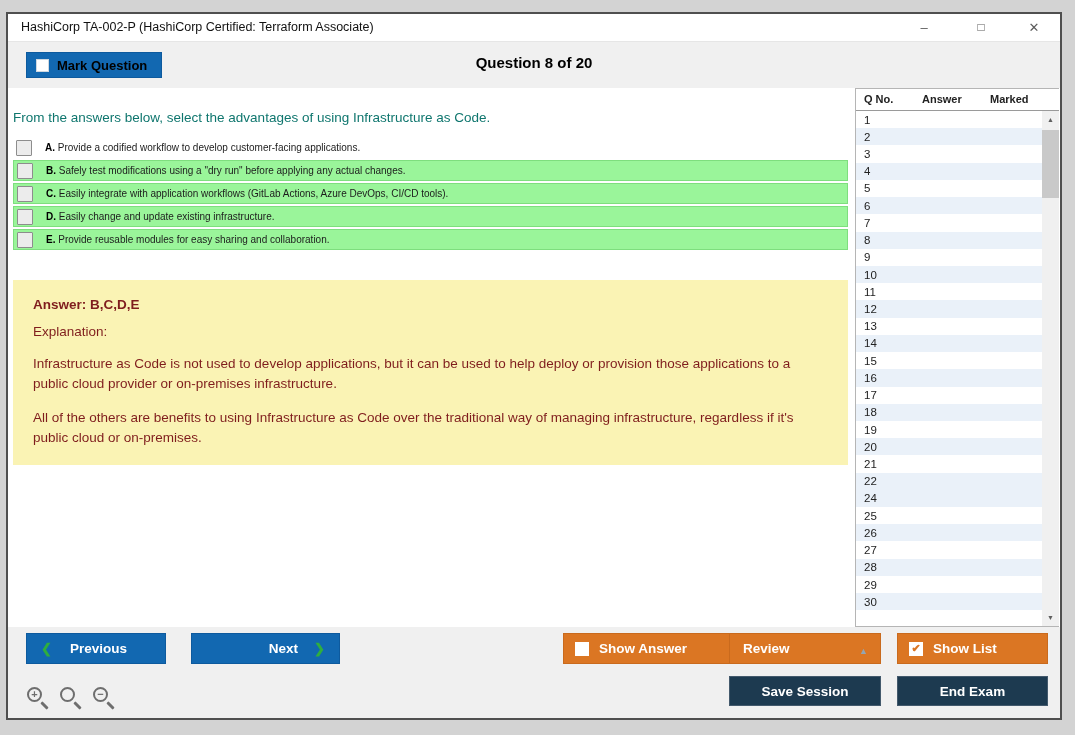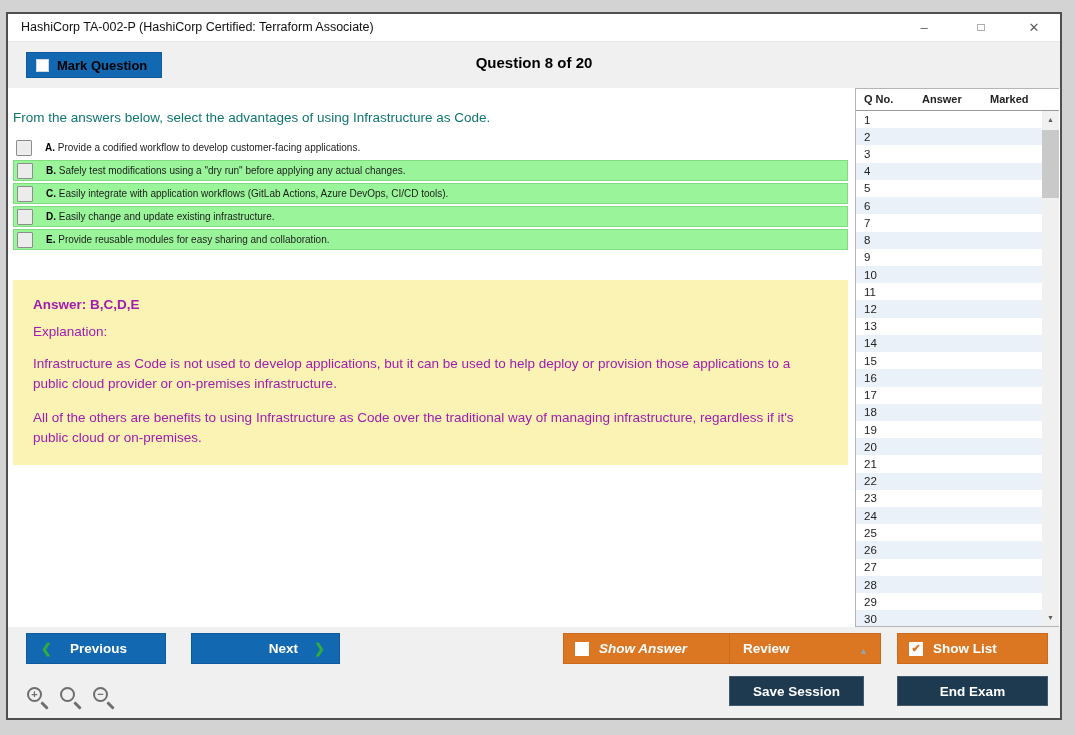--- a/index.html
+++ b/index.html
@@ -34,21 +34,21 @@
 
   .answer-list { position:absolute; left:5px; top:49px; width:835px; }
   .answer-row { position:relative; height:21px; margin-bottom:2px; display:flex; align-items:center; }
   .answer-row.hl { background:#9af59a; border:1px solid #7ede7e; }
   .acb { width:16px; height:16px; background:#ececec; border:1px solid #8d8d8d; margin-left:3px;
          flex:0 0 16px; border-radius:1px; cursor:pointer; }
   .atxt { font-size:10px; color:#1c1c1c; margin-left:13px; white-space:nowrap; }
   .atxt b { color:#000; }
 
   .explanation { position:absolute; left:5px; top:192px; width:835px; height:185px;
-                 background:#faf3b4; padding:17px 20px 0 20px; font-size:13.5px; color:#a21caf; }
+                 background:#faf3b4; padding:17px 20px 0 20px; font-size:13.5px; color:#7f1d1d; }
   .exp-answer { font-weight:bold; }
   .exp-heading { font-weight:normal; margin-top:12px; }
   .exp-para { margin-top:15px; line-height:1.45; }
 
   
   .panel { position:absolute; top:74px; left:847px; width:204px; height:539px;
            background:#fff; border:1px solid #b5b5b5; border-right:none; }
   .panel-header { position:relative; height:22px; border-bottom:1px solid #9a9a9a; background:#fff;font-weight:bold; }
   .ph { position:absolute; top:4px; font-size:11px; color:#222; }
   .ph.c0 { left:8px; } .ph.c1 { left:66px; } .ph.c2 { left:134px; }
@@ -68,29 +68,29 @@
   .footerbar { position:absolute; left:0; right:0; top:613px; bottom:0; background:#f0f0f0; }
   .btn { position:absolute; display:flex; align-items:center; color:#fff; font-size:13.5px;
          font-weight:bold; cursor:pointer; }
   .btn-blue { background:#1268b1; border:1px solid #0d5a9e; height:31px; top:6px; }
   .chev { color:#2fae3e; font-size:13px; font-weight:bold; }
   .btn-prev { left:18px; width:140px; } .btn-prev .chev { margin:0 18px 0 14px; }
   .btn-next { left:183px; width:149px; justify-content:flex-end; }
   .btn-next .chev { margin:0 14px 0 16px; }
 
   .btn-orange { background:#db7623; border:1px solid #c96a1d; height:31px; top:6px; }
-  .btn-showanswer { left:555px; width:182px;font-style:italic; }
+  .btn-showanswer { left:555px; width:182px; }
   .btn-review { left:721px; width:152px; }
   .btn-showlist { left:889px; width:151px; }
   .ocb { width:14px; height:14px; background:#fff; margin:0 10px 0 11px; display:inline-flex;
          align-items:center; justify-content:center; font-size:11px; color:#db7623; font-weight:bold; }
   .review-arrow { position:absolute; right:12px; top:12px; font-size:9px; color:#93a5b1; }
 
   .btn-navy { background:#1d3a50; border:1px solid #43596c; height:30px; top:49px; justify-content:center; }
-  .btn-save { left:721px; width:135px; }
+  .btn-save { left:721px; width:152px; }
   .btn-end { left:889px; width:151px; }
 
   .zoom-tools { position:absolute; left:18px; top:59px; display:flex; gap:9px; }
   .mag { position:relative; width:24px; height:24px; cursor:pointer; }
   .mag-circle { position:absolute; left:1px; top:1px; width:15px; height:15px; border:2.5px solid #6e6e6e;
                 border-radius:50%; display:flex; align-items:center; justify-content:center;
                 font-size:11px; font-weight:bold; color:#6e6e6e; line-height:1; }
   .mag-handle { position:absolute; width:9px; height:3px; background:#6e6e6e; transform:rotate(45deg);
                 left:14px; top:18px; border-radius:1px; }
 </style>
@@ -212,23 +212,20 @@
         </div>
         <div class="qrow alt">
           <span class="qno">20</span>
         </div>
         <div class="qrow">
           <span class="qno">21</span>
         </div>
         <div class="qrow alt">
           <span class="qno">22</span>
         </div>
-        <div class="qrow">
-          <span class="qno">23</span>
-        </div>
         <div class="qrow alt">
           <span class="qno">24</span>
         </div>
         <div class="qrow">
           <span class="qno">25</span>
         </div>
         <div class="qrow alt">
           <span class="qno">26</span>
         </div>
         <div class="qrow">

